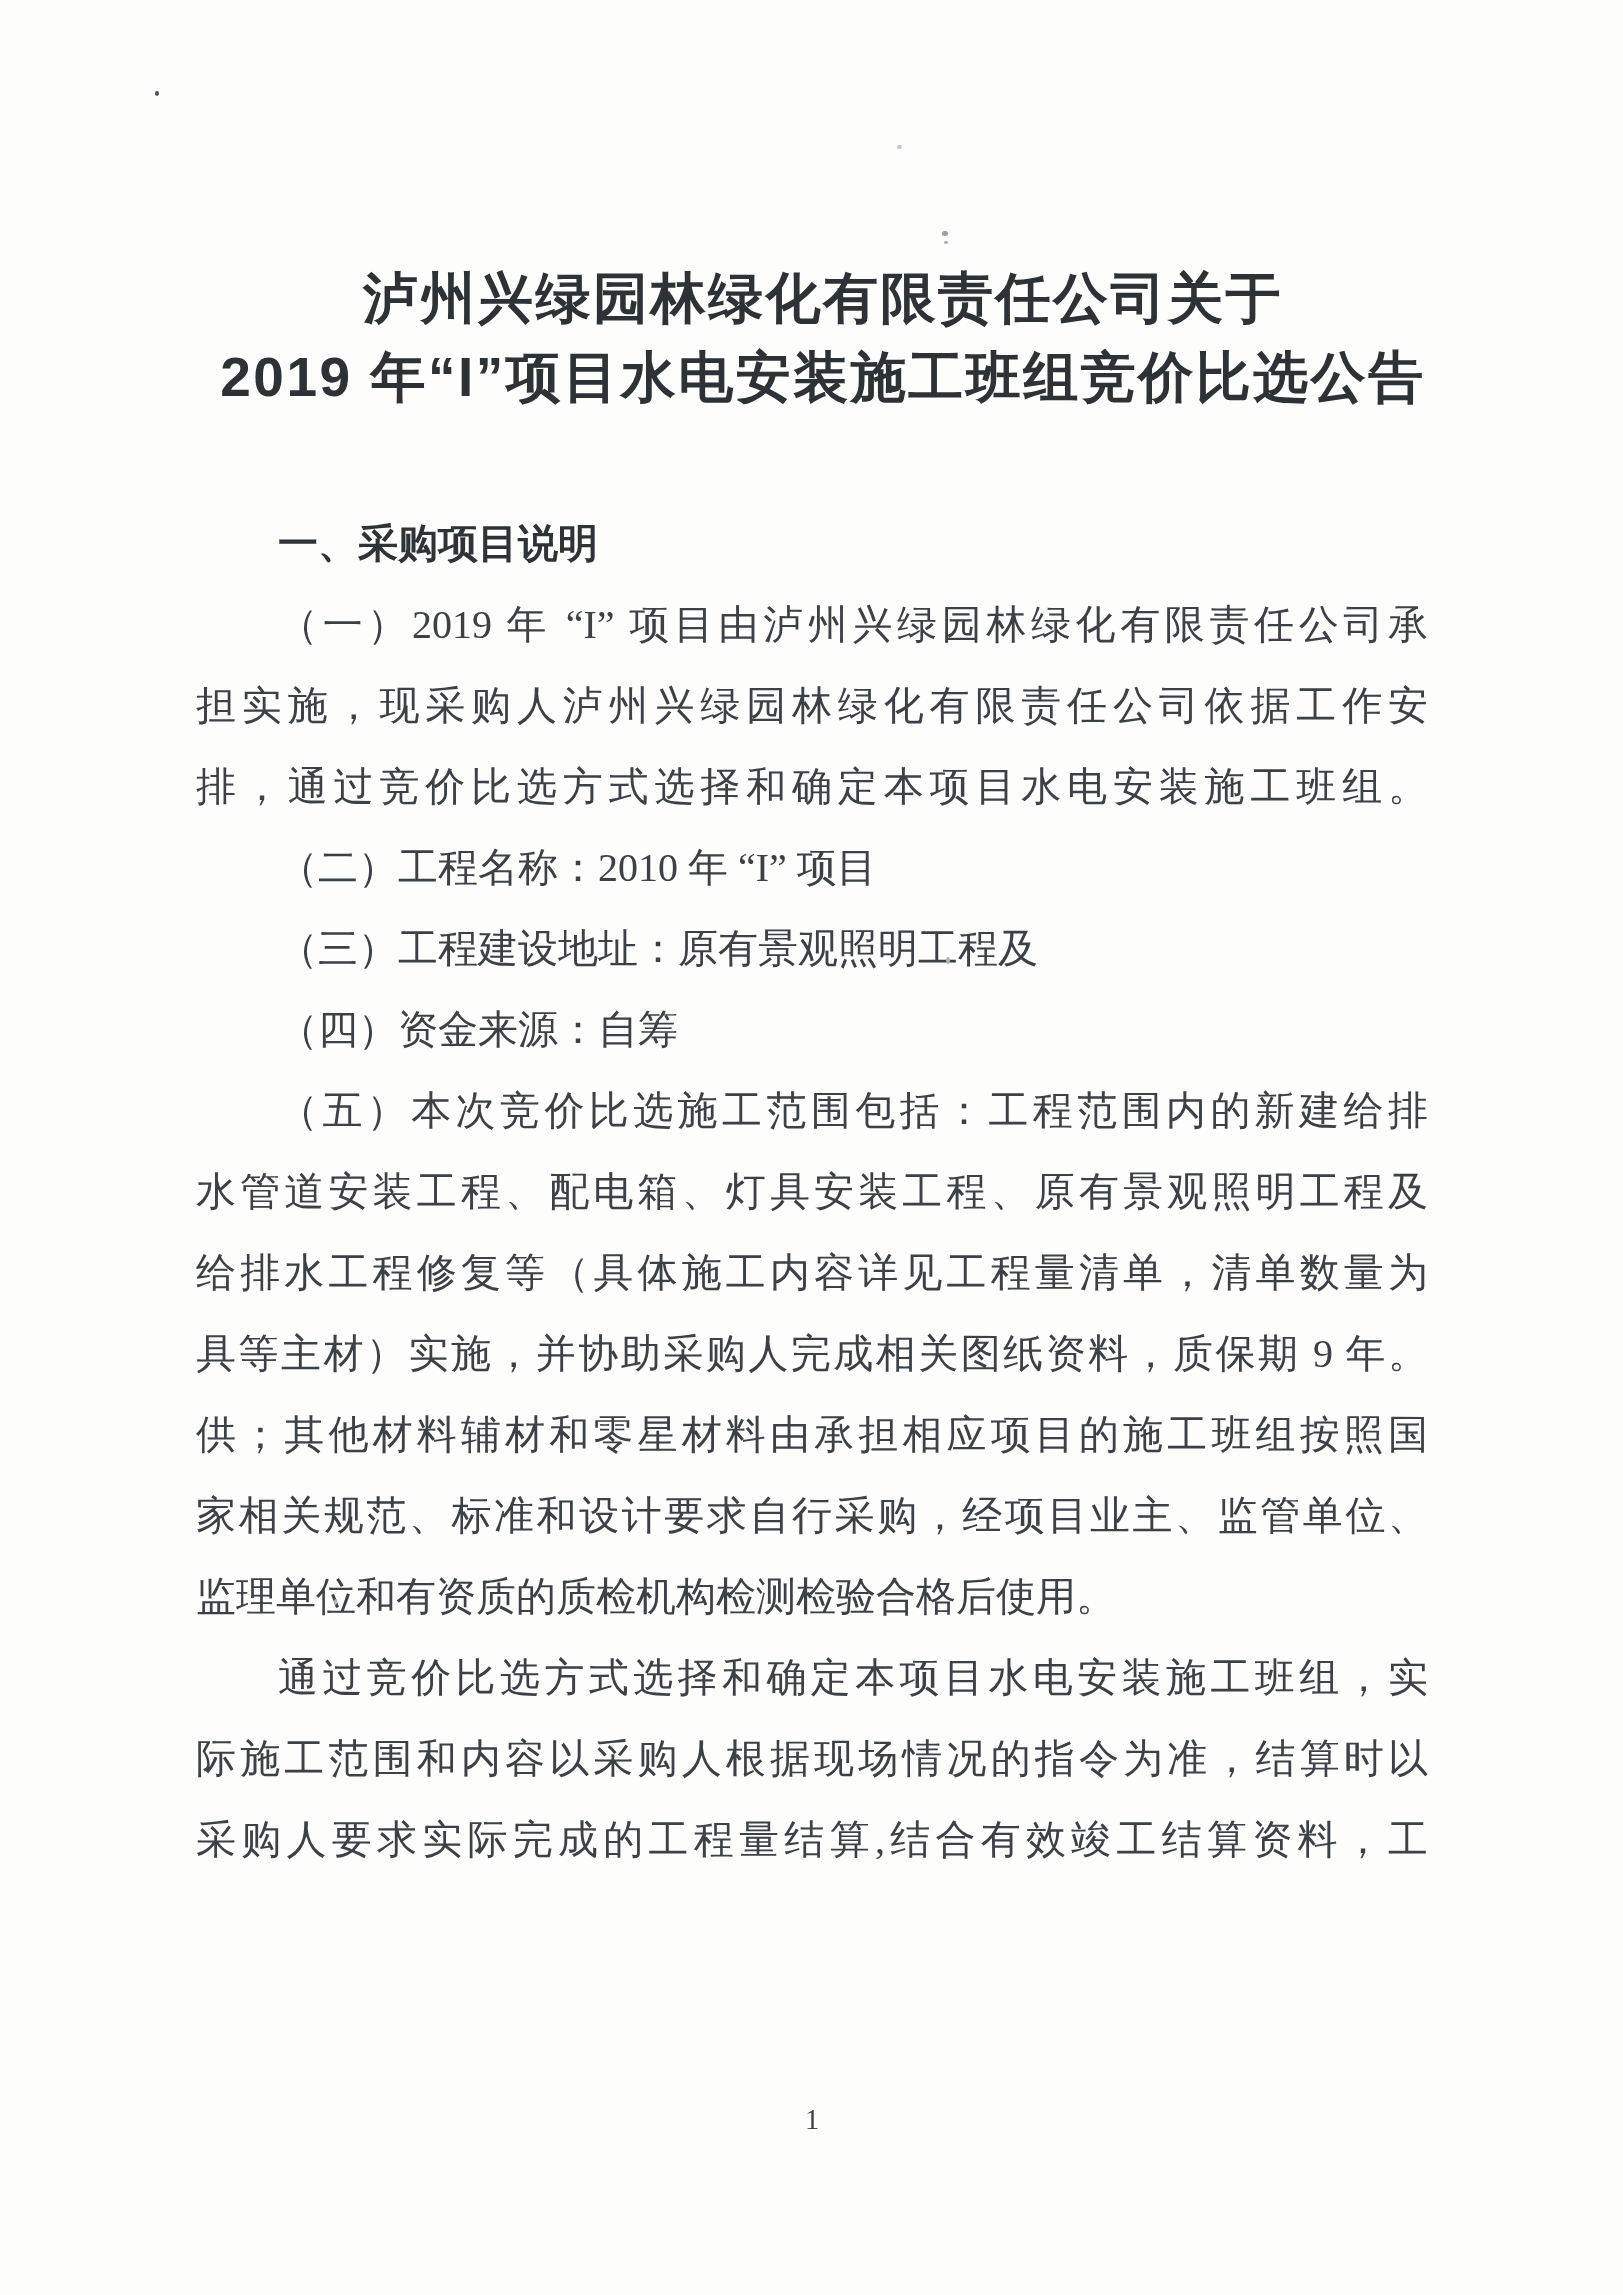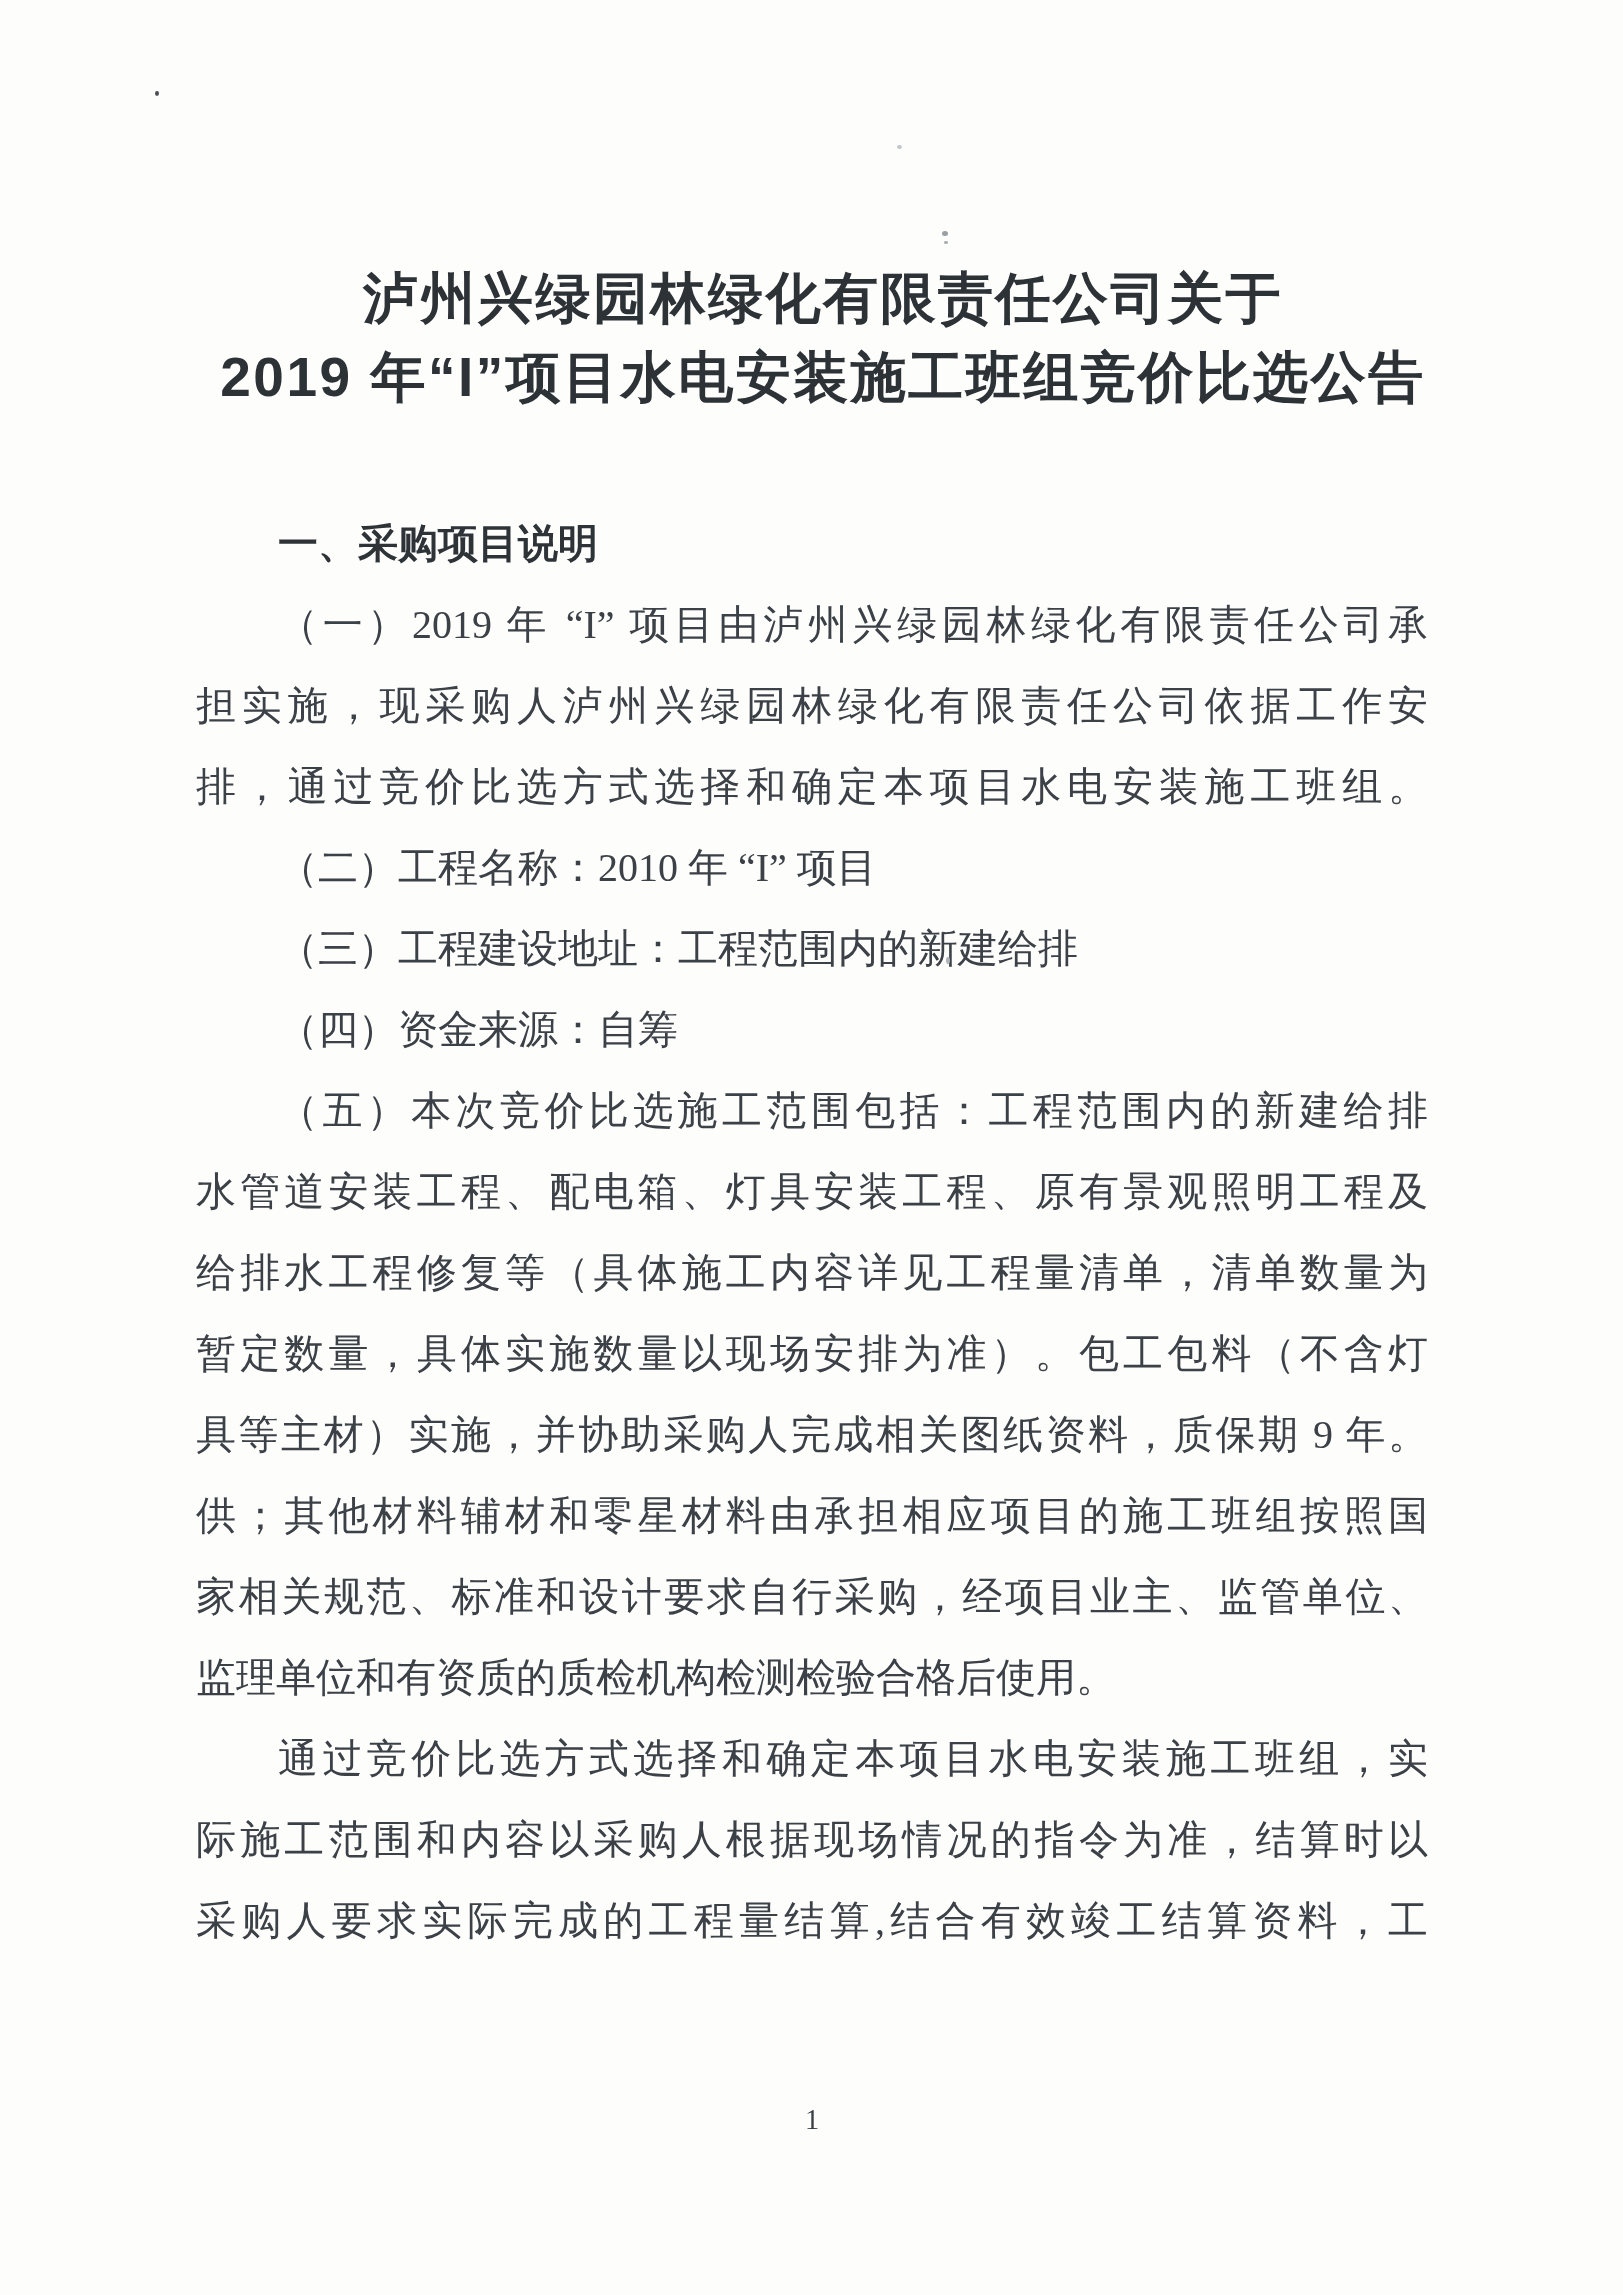--- a/index.html
+++ b/index.html
@@ -93,26 +93,25 @@
     <div class="title-line">泸州兴绿园林绿化有限责任公司关于</div>
     <div class="title-line">2019 年“I”项目水电安装施工班组竞价比选公告</div>
   </div>
 
   <div class="body-block">
     <div class="line heading indent">一、采购项目说明</div>
     <div class="line indent">（一）2019 年 “I” 项目由泸州兴绿园林绿化有限责任公司承</div>
     <div class="line">担实施，现采购人泸州兴绿园林绿化有限责任公司依据工作安</div>
     <div class="line">排，通过竞价比选方式选择和确定本项目水电安装施工班组。</div>
     <div class="line indent short">（二）工程名称：2010 年 “I” 项目</div>
-    <div class="line indent short">（三）工程建设地址：工程范围内的新建给排</div>
+    <div class="line indent short">（三）工程建设地址：原有景观照明工程及</div>
     <div class="line indent short">（四）资金来源：自筹</div>
     <div class="line indent">（五）本次竞价比选施工范围包括：工程范围内的新建给排</div>
     <div class="line">水管道安装工程、配电箱、灯具安装工程、原有景观照明工程及</div>
     <div class="line">给排水工程修复等（具体施工内容详见工程量清单，清单数量为</div>
-    <div class="line">暂定数量，具体实施数量以现场安排为准）。包工包料（不含灯</div>
     <div class="line">具等主材）实施，并协助采购人完成相关图纸资料，质保期 9 年。</div>
     <div class="line">供；其他材料辅材和零星材料由承担相应项目的施工班组按照国</div>
     <div class="line">家相关规范、标准和设计要求自行采购，经项目业主、监管单位、</div>
     <div class="line short">监理单位和有资质的质检机构检测检验合格后使用。</div>
     <div class="line indent">通过竞价比选方式选择和确定本项目水电安装施工班组，实</div>
     <div class="line">际施工范围和内容以采购人根据现场情况的指令为准，结算时以</div>
     <div class="line">采购人要求实际完成的工程量结算,结合有效竣工结算资料，工</div>
   </div>
 
   <div class="page-number">1</div>

